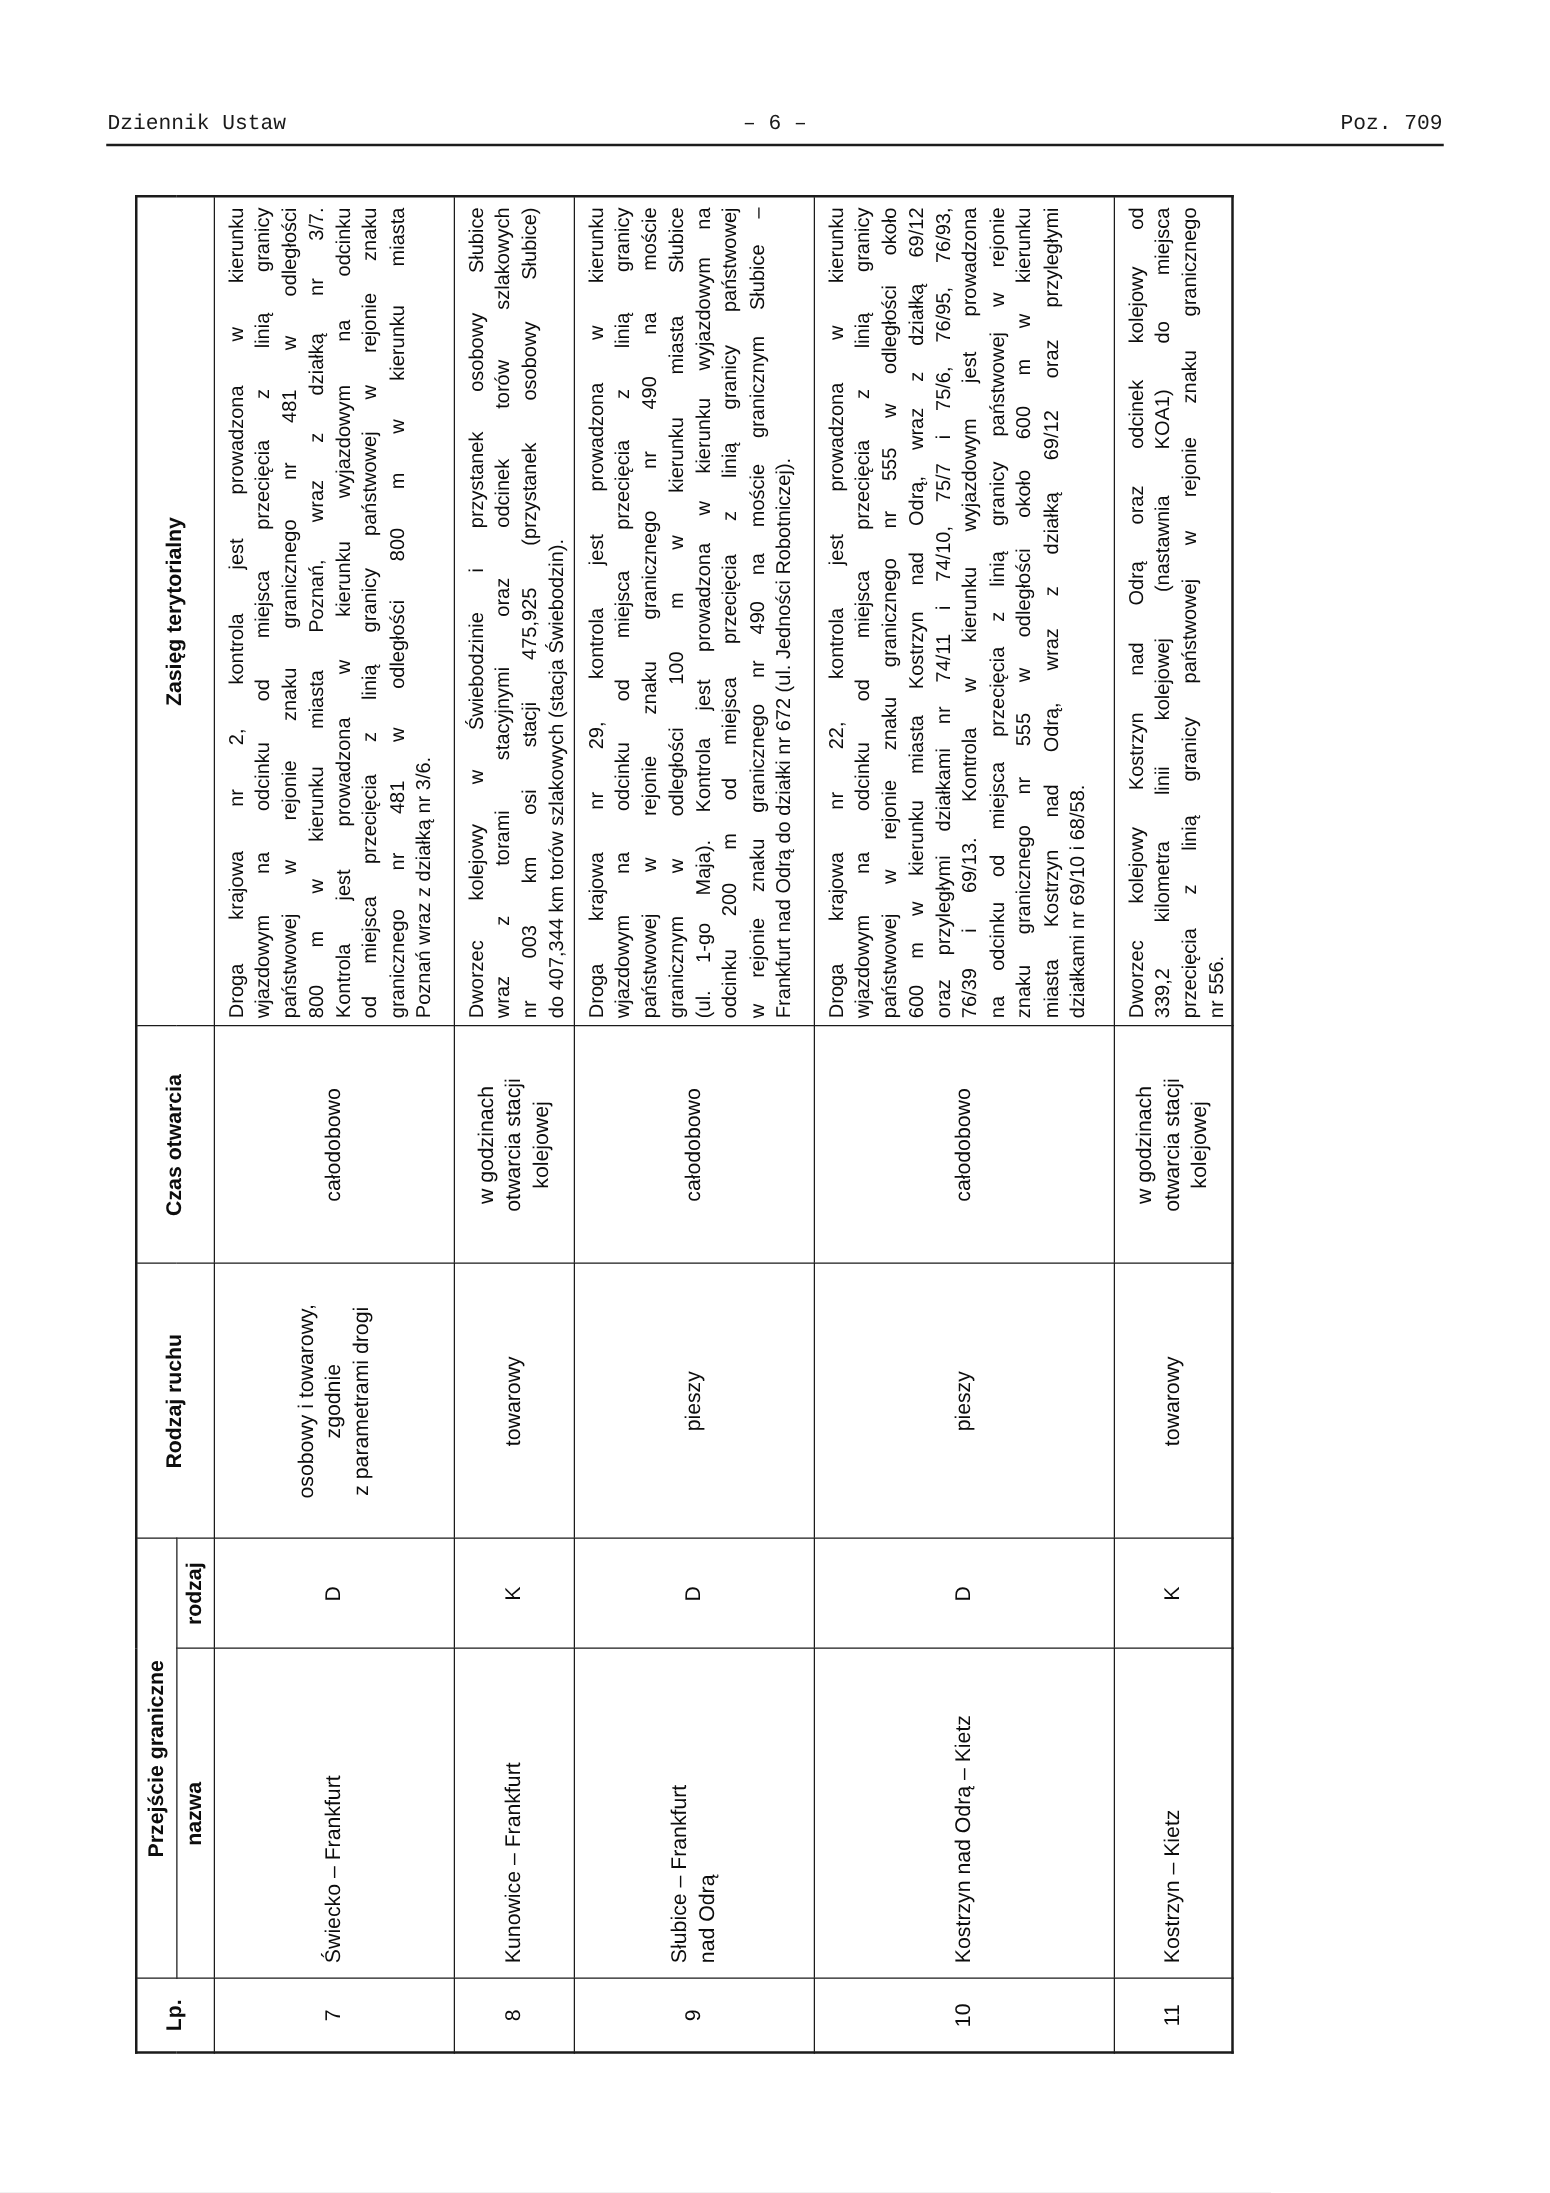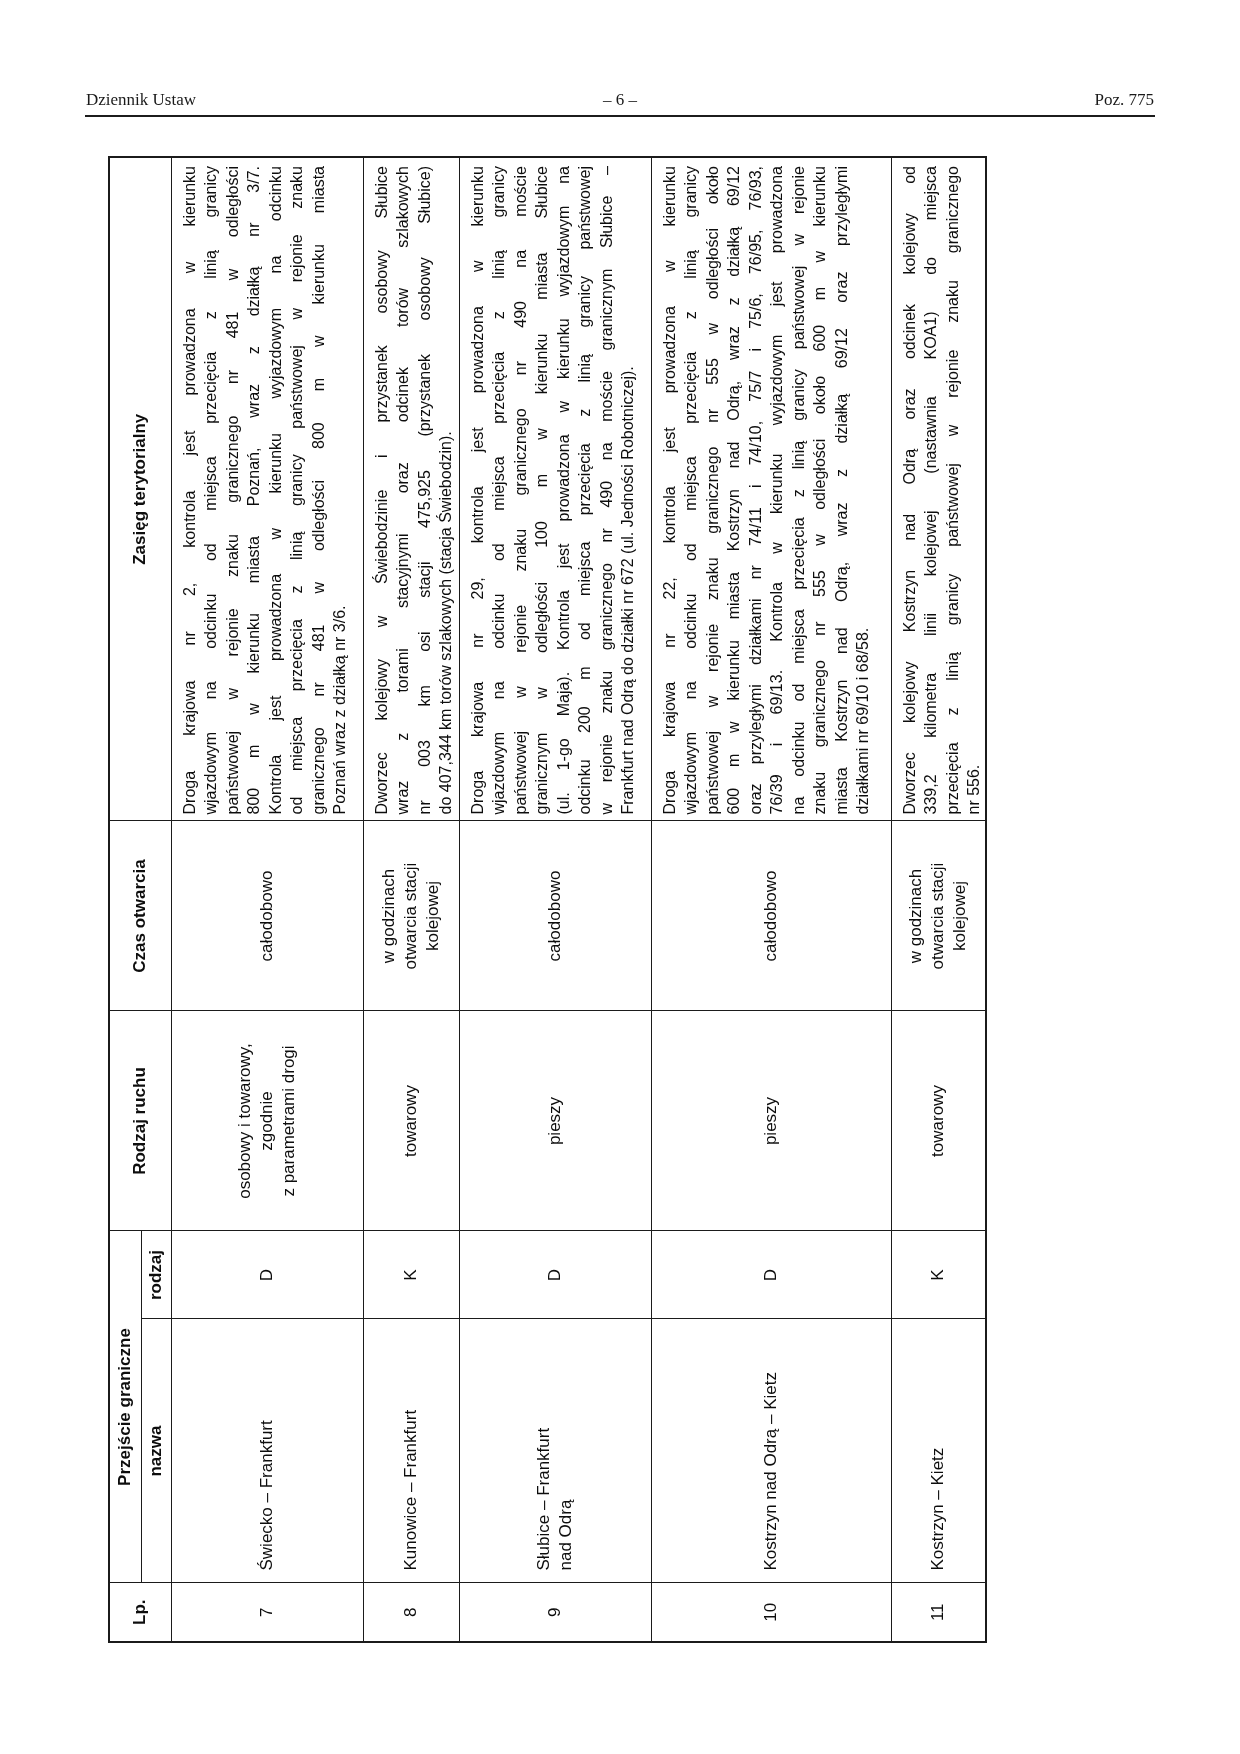--- a/index.html
+++ b/index.html
@@ -4,21 +4,21 @@
 <style>
   html,body { margin:0; padding:0; background:#e8e8e8; }
   #page {
     position:relative; width:1240px; height:1754px;
     background:#ffffff; overflow:hidden;
     font-family:"Liberation Sans", sans-serif; color:#111;
   }
   
   #page-head {
     position:absolute; left:86px; top:90px; width:1068px;
-    font-family:Liberation Serif, serif; font-size:17px; color:#1a1a1a;
+    font-family:Liberation Mono, monospace; font-size:17px; color:#1a1a1a;
     display:flex; justify-content:space-between; align-items:center;
   }
   #page-head .center { position:absolute; left:0; right:0; text-align:center; }
   #head-rule {
     position:absolute; left:85px; top:115px; width:1070px; height:2px;
     background:#1c1c1c;
   }
   
   #rot {
     position:absolute; left:108px; top:1643px;
@@ -60,21 +60,21 @@
   #bx td.zasieg .ln.ln-last { text-align-last:left; }
 </style>
 </head>
 <body>
 
 <div id="page">
 
   <div id="page-head">
     <span>Dziennik Ustaw</span>
     <span class="center">– 6 –</span>
-    <span>Poz. 775</span>
+    <span>Poz. 709</span>
   </div>
   <div id="head-rule"></div>
 
   <div id="rot">
     <table id="bx">
       <colgroup>
         <col class="c-lp">
           <col class="c-nazwa">
           <col class="c-rodzaj">
         <col class="c-ruch">

